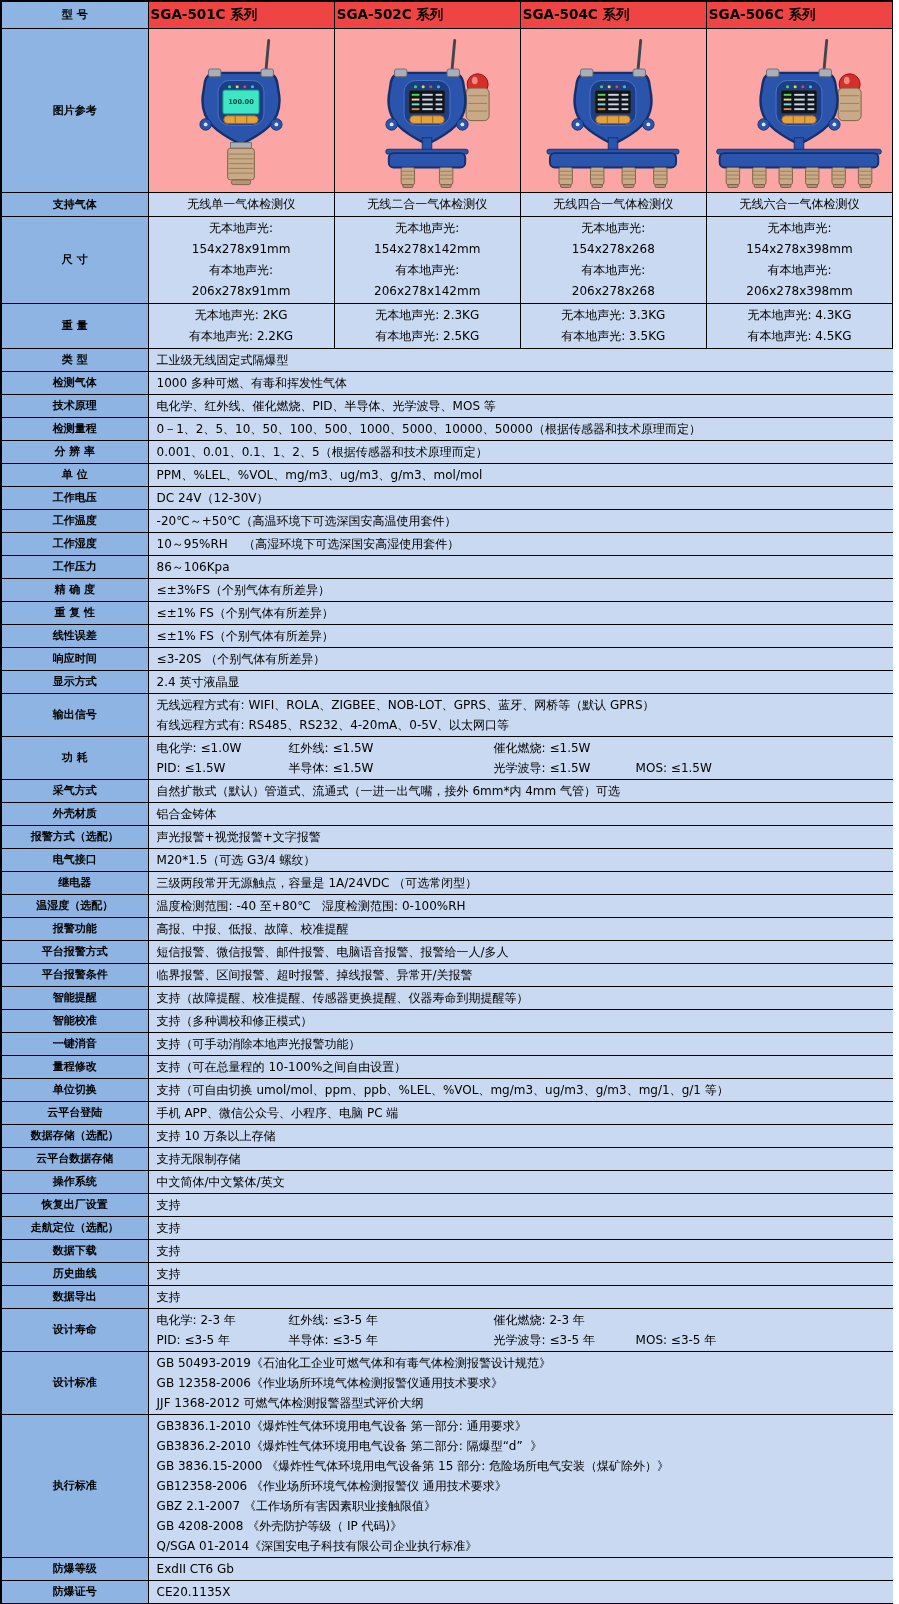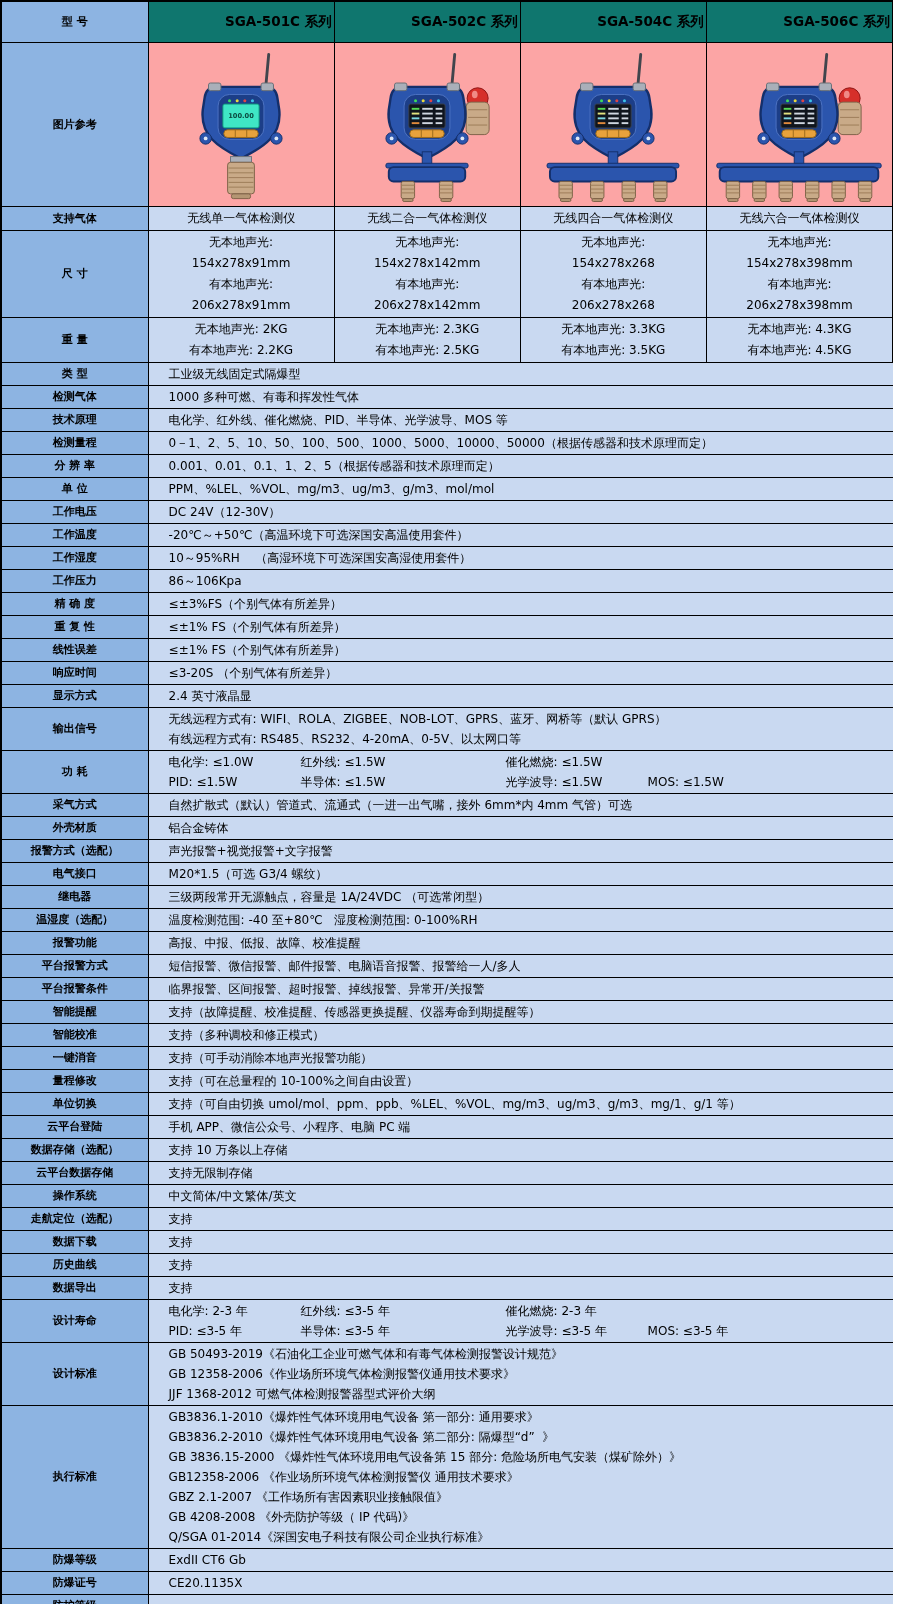--- a/index.html
+++ b/index.html
@@ -5,24 +5,24 @@
   html,body{margin:0;padding:0;background:#ffffff;}
   body{width:899px;font-family:"DejaVu Sans","Liberation Sans",sans-serif;color:#000;}
   .sheet{width:899px;padding-right:6px;box-sizing:border-box;}
   table.spec{border-collapse:collapse;table-layout:fixed;width:893px;
              border-top:2px solid #000;border-left:2px solid #000;}
   col.c-label{width:147px;}
   col.c-val{width:186px;}
   th,td{border:1px solid #000;overflow:hidden;}
   th.lbl{background:var(--label-bg,#8db4e2);font-weight:bold;font-size:11px;
          text-align:center;padding:1px 3px;line-height:1.25;}
-  th.model{background:#0f766e;font-weight:bold;font-size:13.5px;text-align:right;height:20px;padding:10px 2px;}
+  th.model{background:#ef4444;font-weight:bold;font-size:13.5px;text-align:left;height:20px;padding:3px 2px;}
   td.val{background:var(--value-bg,#c9d9f1);font-size:12px;padding:1px 6px;vertical-align:middle;}
   td.val.center{text-align:center;padding:1px 18px;}
-  td.val.full{text-align:left;padding-left:20px;border-right:none;}
+  td.val.full{text-align:left;padding-left:8px;border-right:none;}
   td.imgcell{background:#fca5a5;text-align:center;vertical-align:middle;height:163px;padding:0;}
   .line{line-height:20px;white-space:pre-wrap;}
   td.center .line{line-height:21px;}
   .seg{display:inline-block;}
   .seg:nth-child(1){min-width:132px;}
   .seg:nth-child(2){min-width:205px;}
   .seg:nth-child(3){min-width:142px;}
   tr.single td.val{height:20px;}
   svg.det{display:block;margin:2px auto 0 auto;}
 </style>
@@ -524,20 +524,26 @@
             <div class="line">支持无限制存储</div>
           </td>
         </tr>
         <tr class="single">
           <th class="lbl">操作系统</th>
           <td class="val full" colspan="4">
             <div class="line">中文简体/中文繁体/英文</div>
           </td>
         </tr>
         <tr class="single">
+          <th class="lbl">恢复出厂设置</th>
+          <td class="val full" colspan="4">
+            <div class="line">支持</div>
+          </td>
+        </tr>
+        <tr class="single">
           <th class="lbl">走航定位（选配）</th>
           <td class="val full" colspan="4">
             <div class="line">支持</div>
           </td>
         </tr>
         <tr class="single">
           <th class="lbl">数据下载</th>
           <td class="val full" colspan="4">
             <div class="line">支持</div>
           </td>

